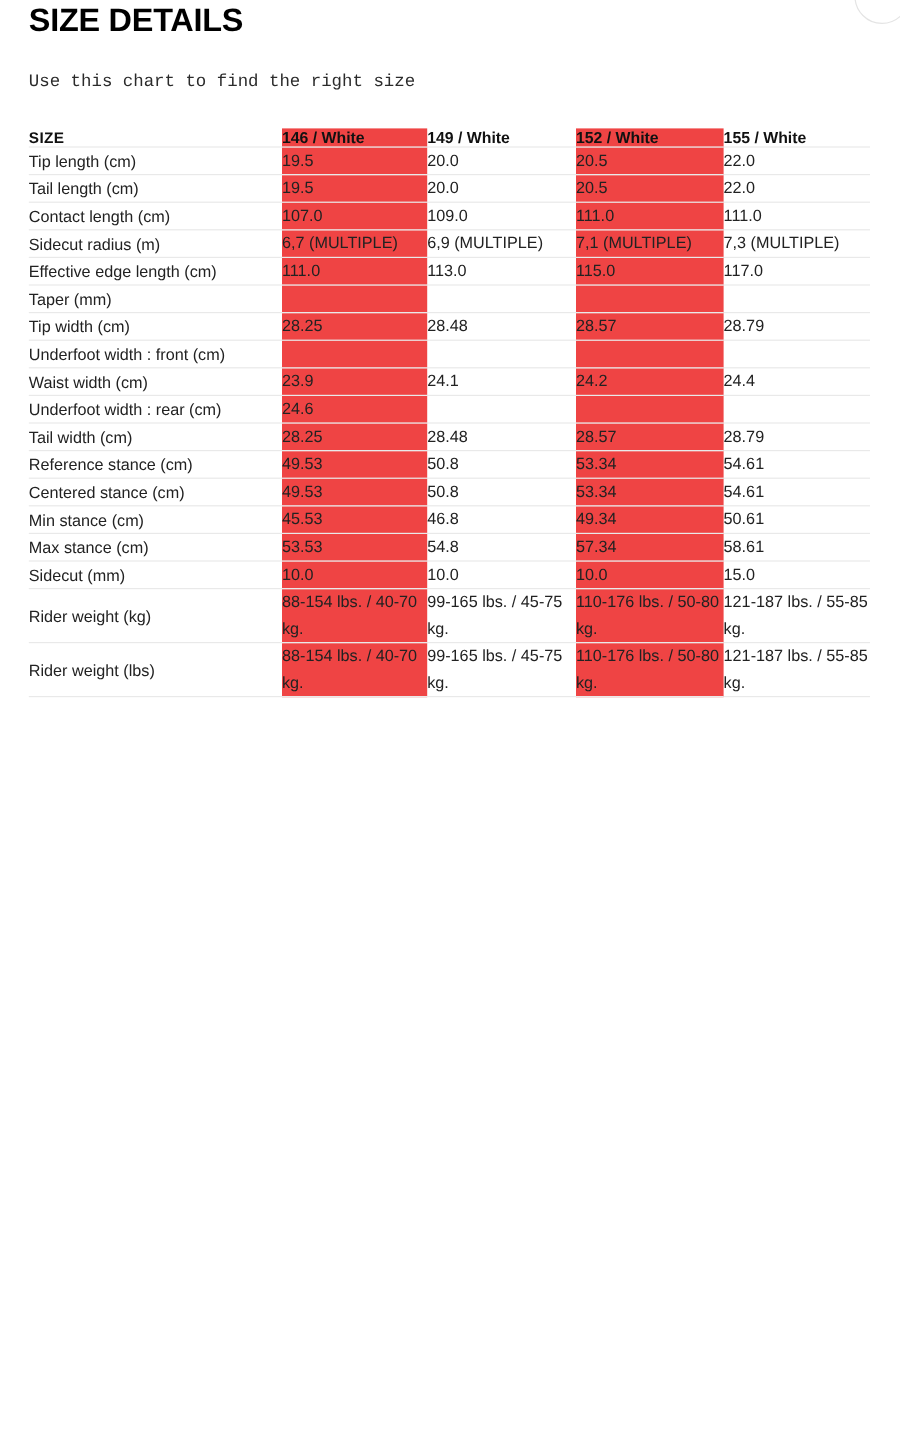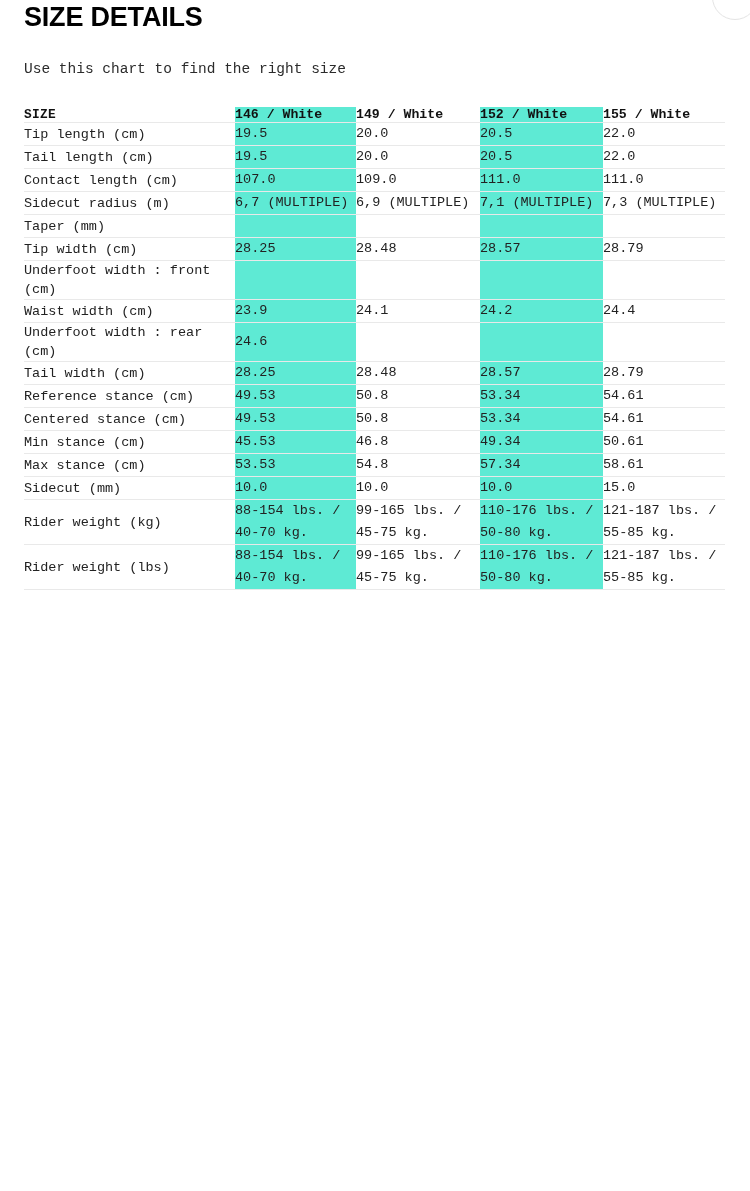--- a/index.html
+++ b/index.html
@@ -57,21 +57,20 @@
 
   
   .size-table-wrap {
     margin-top: 28px;
   }
   table.size-table {
     border-collapse: collapse;
     table-layout: fixed;
     width: 701px;
     font-size: 13.5px;
-    font-family: Liberation Mono, monospace;
   }
   table.size-table col.c-label { width: 211px; }
   table.size-table col.c-v0    { width: 121px; }
   table.size-table col.c-v1    { width: 124px; }
   table.size-table col.c-v2    { width: 123px; }
   table.size-table col.c-v3    { width: 122px; }
 
   table.size-table th,
   table.size-table td {
     text-align: left;
@@ -106,21 +105,21 @@
   }
   .td-val {
     font-weight: 400;
     font-size: 13.5px;
     line-height: 22px;
     color: #222222;
     padding: 17px 10px 17px 20px;
   }
 
   
-  .striped { background: #5eead4; }
+  .striped { background: #ef4444; }
 
   
   .td-val:empty::after { content: "\00a0"; }
 </style>
 </head>
 <body>
 
 <div class="corner-circle"></div>
 
 <div class="page-wrap">
@@ -170,20 +169,27 @@
             <td class="td-val">111.0</td>
           </tr>
           <tr>
             <td class="td-label">Sidecut radius (m)</td>
             <td class="td-val striped">6,7 (MULTIPLE)</td>
             <td class="td-val">6,9 (MULTIPLE)</td>
             <td class="td-val striped">7,1 (MULTIPLE)</td>
             <td class="td-val">7,3 (MULTIPLE)</td>
           </tr>
           <tr>
+            <td class="td-label">Effective edge length (cm)</td>
+            <td class="td-val striped">111.0</td>
+            <td class="td-val">113.0</td>
+            <td class="td-val striped">115.0</td>
+            <td class="td-val">117.0</td>
+          </tr>
+          <tr>
             <td class="td-label">Taper (mm)</td>
             <td class="td-val striped"></td>
             <td class="td-val"></td>
             <td class="td-val striped"></td>
             <td class="td-val"></td>
           </tr>
           <tr>
             <td class="td-label">Tip width (cm)</td>
             <td class="td-val striped">28.25</td>
             <td class="td-val">28.48</td>

